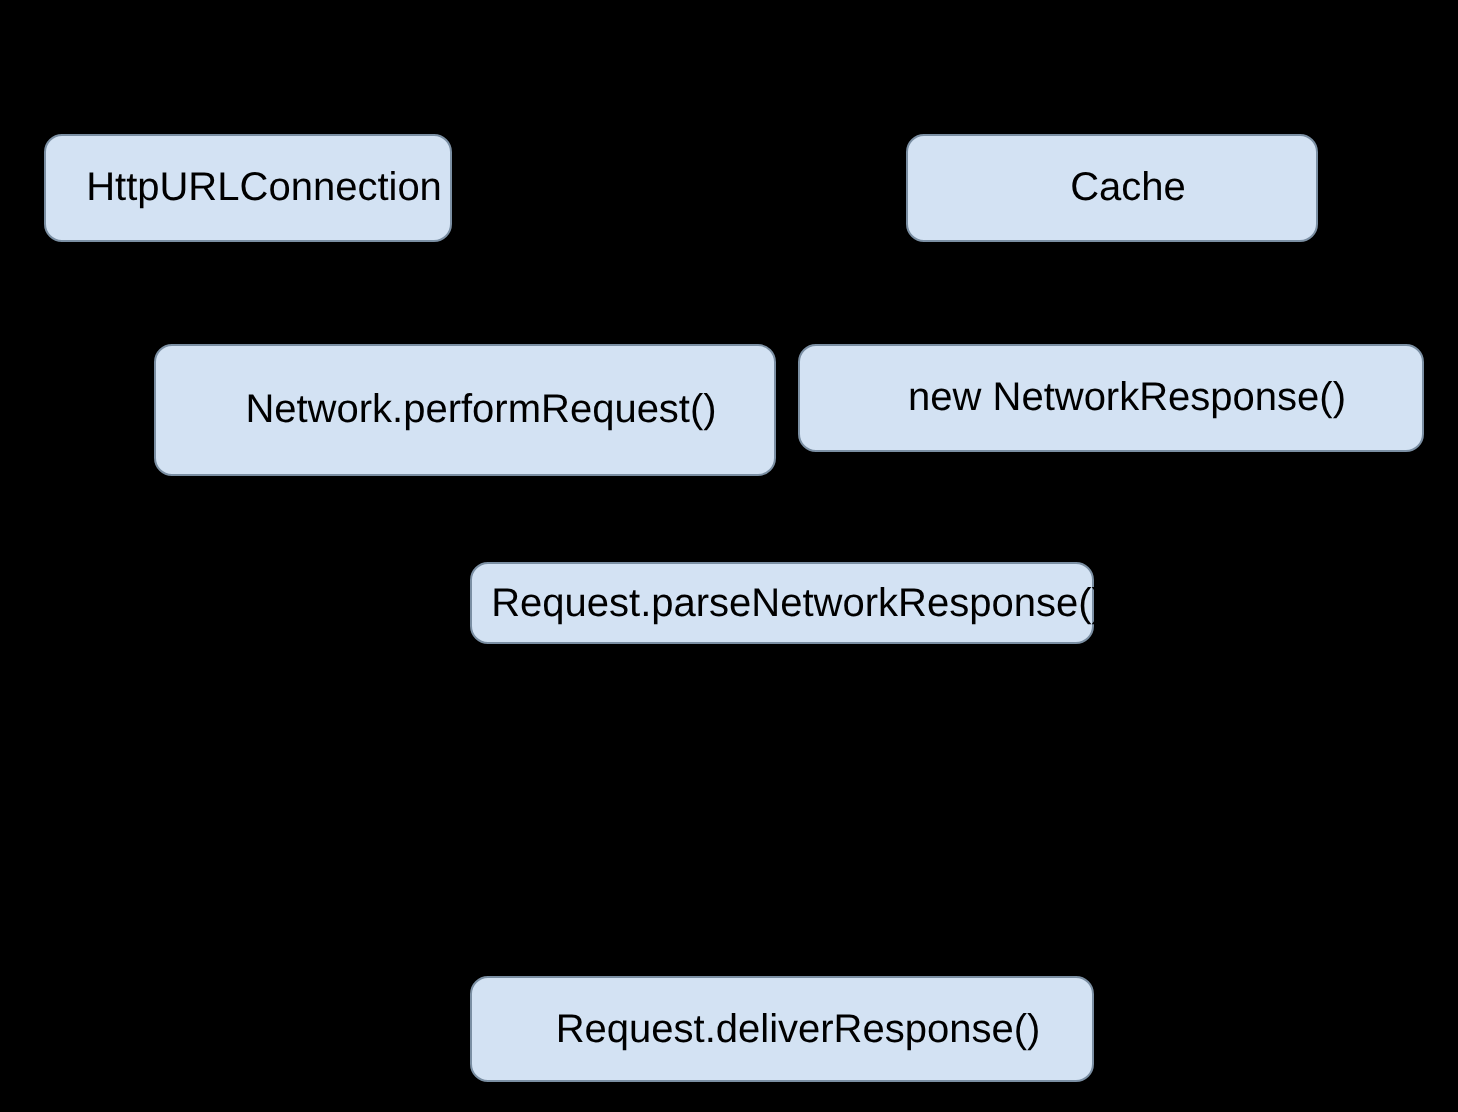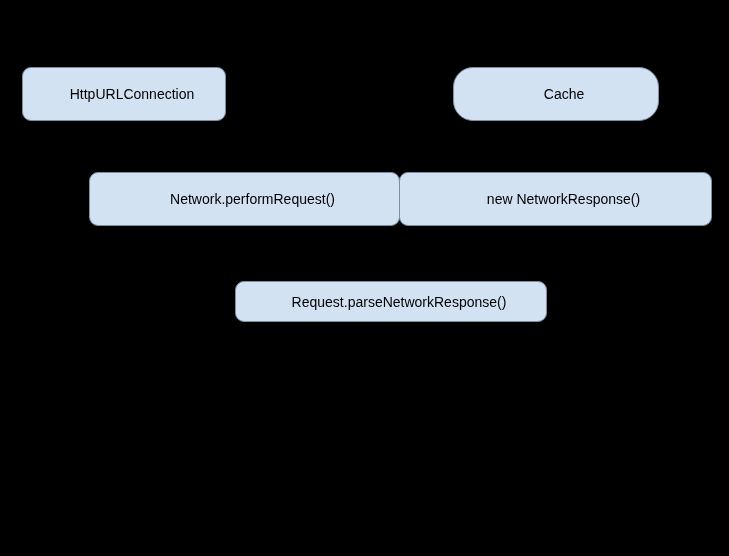--- a/index.html
+++ b/index.html
@@ -19,42 +19,43 @@
     height: 556px;
     background: var(--bg, #000000);
   }
   .node {
     position: absolute;
     box-sizing: border-box;
     background: var(--box-fill, #d3e2f3);
     border: 1.5px solid var(--box-border, #7b8fa3);
     border-radius: 9px;
     color: var(--text-color, #000000);
-    font-size: 14px;
+    font-size: 20px;
     line-height: 1;
     display: flex;
     align-items: center;
     justify-content: center;
     white-space: nowrap;
     padding-left: 16px;
   }
   
   .n0 { left: 22px;  top: 67px;  width: 204px; height: 54px; }
   .n1 { left: 233px; top: 67px;  width: 204px; height: 54px; }
-  .n2 { left: 453px; top: 67px;  width: 206px; height: 54px; border-radius: 20px; }
+  .n2 { left: 453px; top: 67px;  width: 206px; height: 54px; }
   
-  .n3 { left: 77px;  top: 172px; width: 311px; height: 54px; margin-left: 12px; }
+  .n3 { left: 77px;  top: 172px; width: 311px; height: 66px; }
   .n4 { left: 399px; top: 172px; width: 313px; height: 54px; }
   
   .n5 { left: 235px; top: 281px; width: 312px; height: 41px; }
   .n6 { left: 235px; top: 384px; width: 312px; height: 53px; }
   .n7 { left: 235px; top: 488px; width: 312px; height: 53px; }
 </style>
 </head>
 <body>
 
 <div class="canvas">
   <div class="node n0">HttpURLConnection</div>
   <div class="node n2">Cache</div>
   <div class="node n3">Network.performRequest()</div>
   <div class="node n4">new NetworkResponse()</div>
   <div class="node n5">Request.parseNetworkResponse()</div>
+  <div class="node n7">Request.deliverResponse()</div>
 </div>
 
 </body></html>

